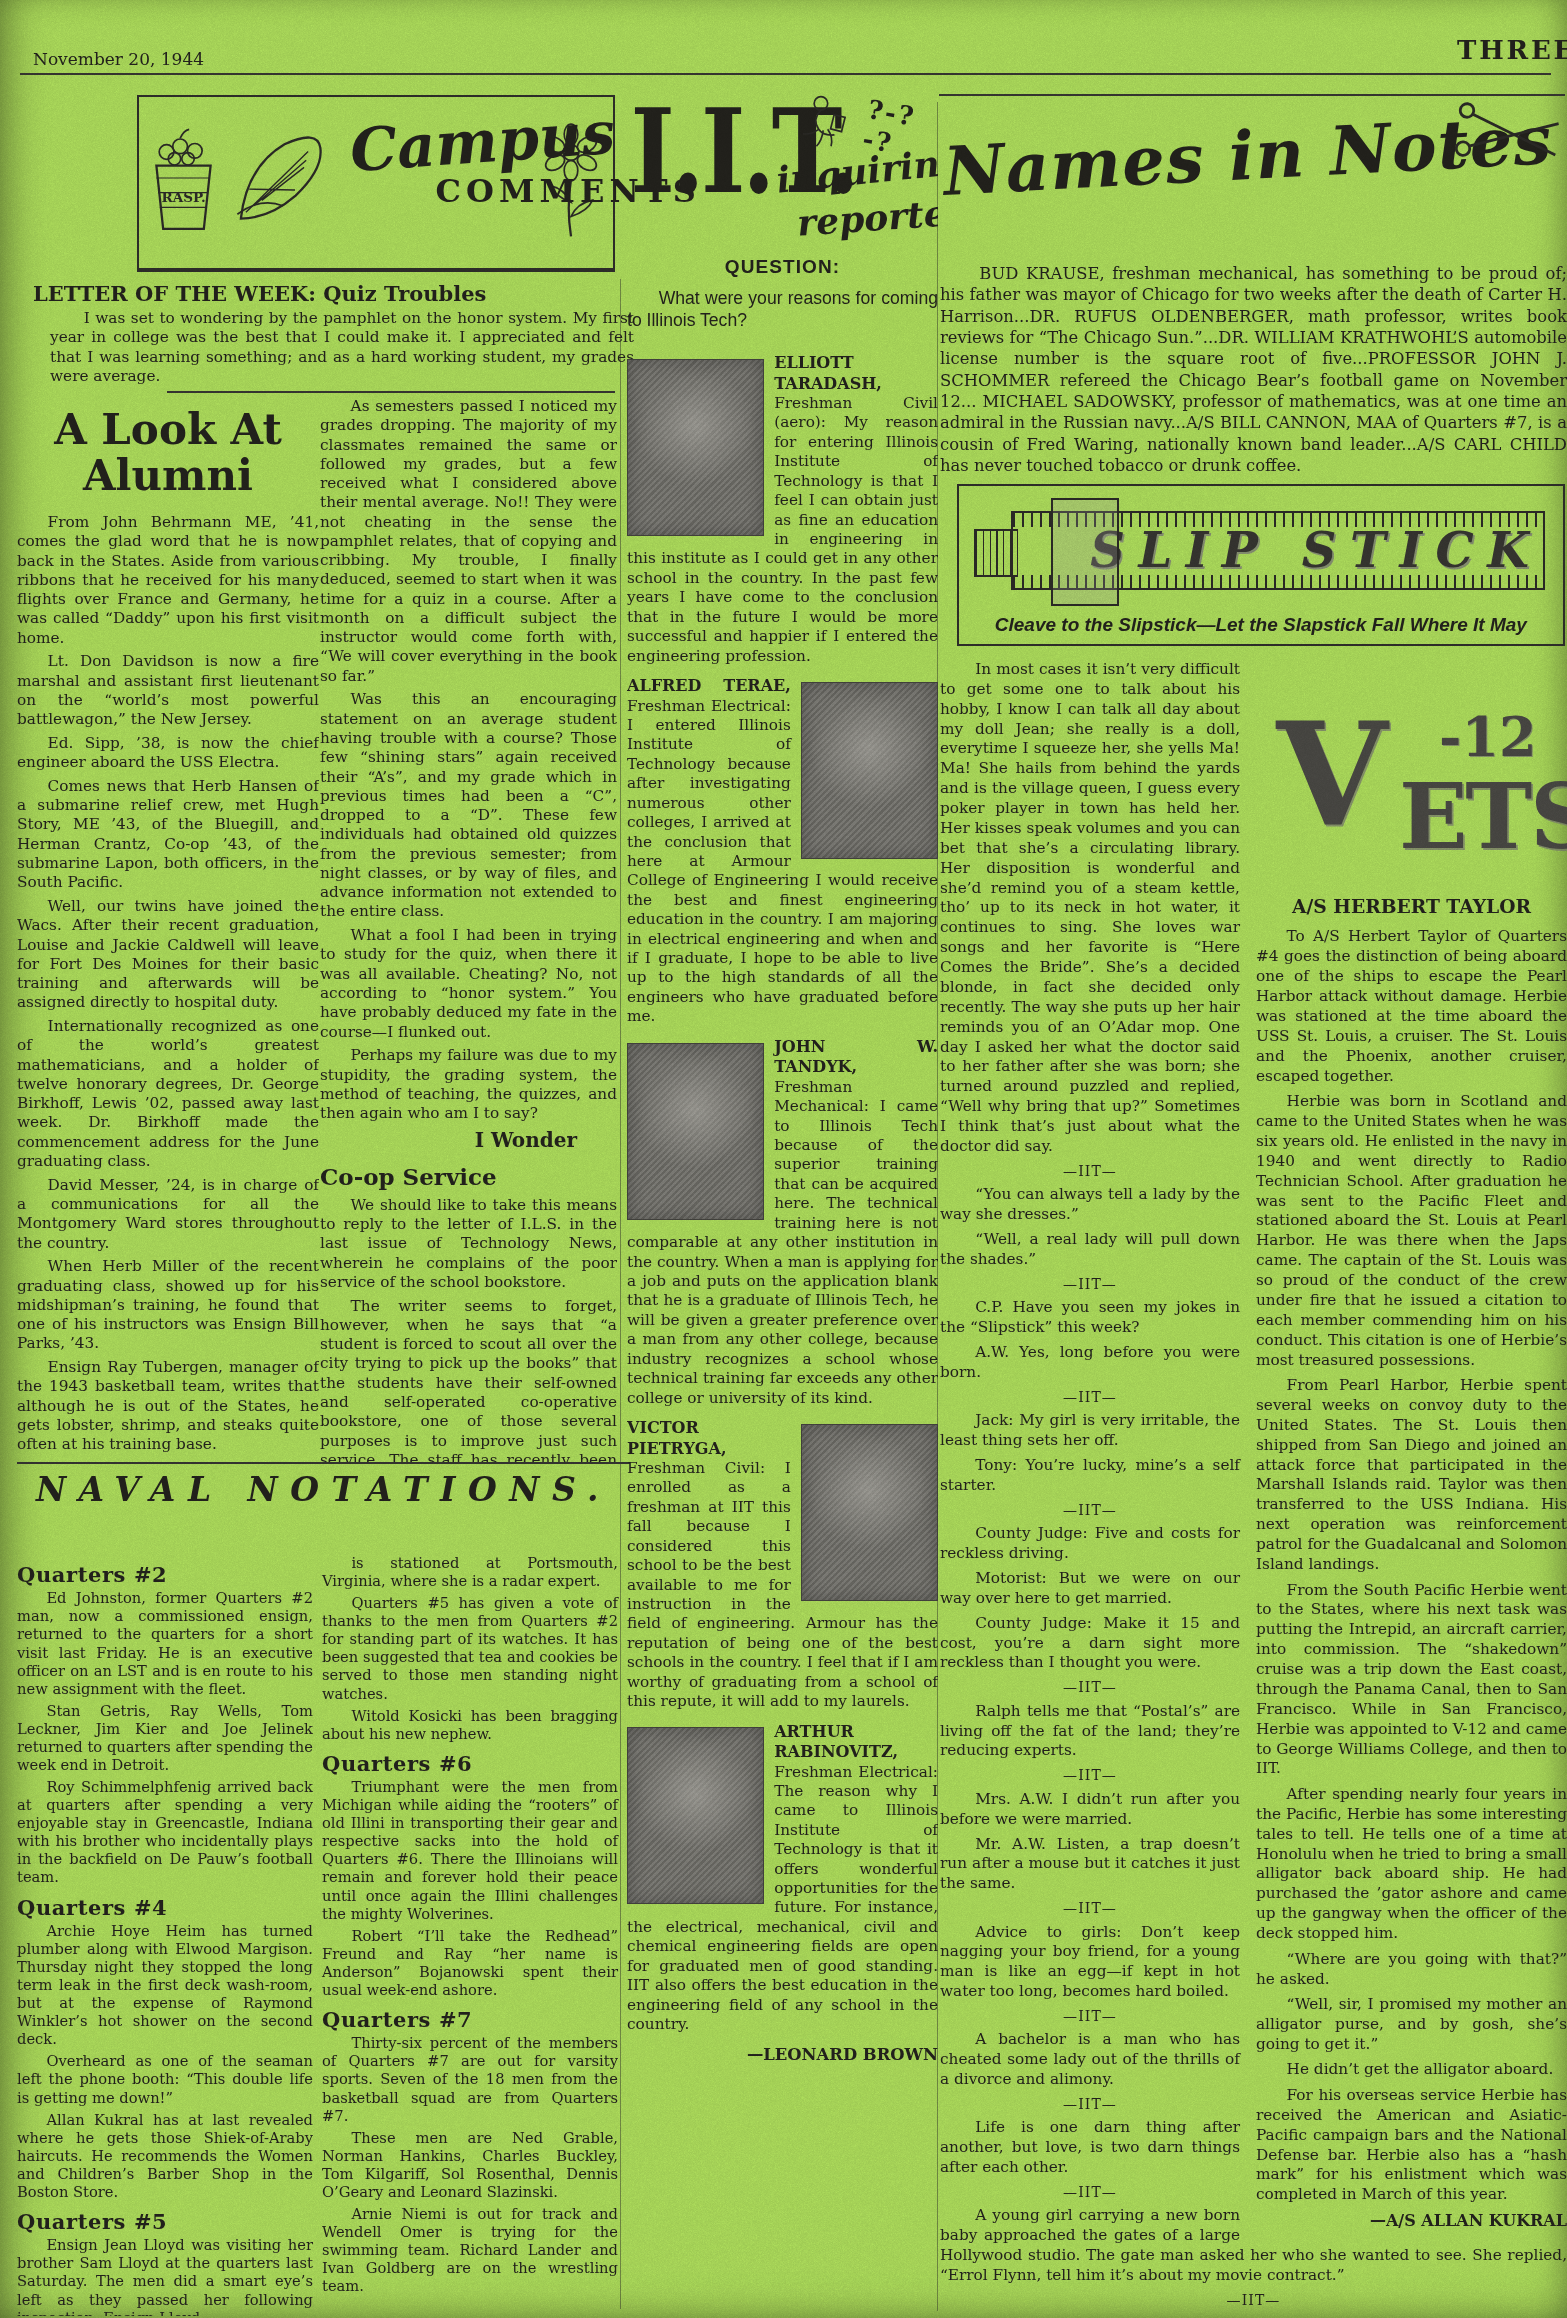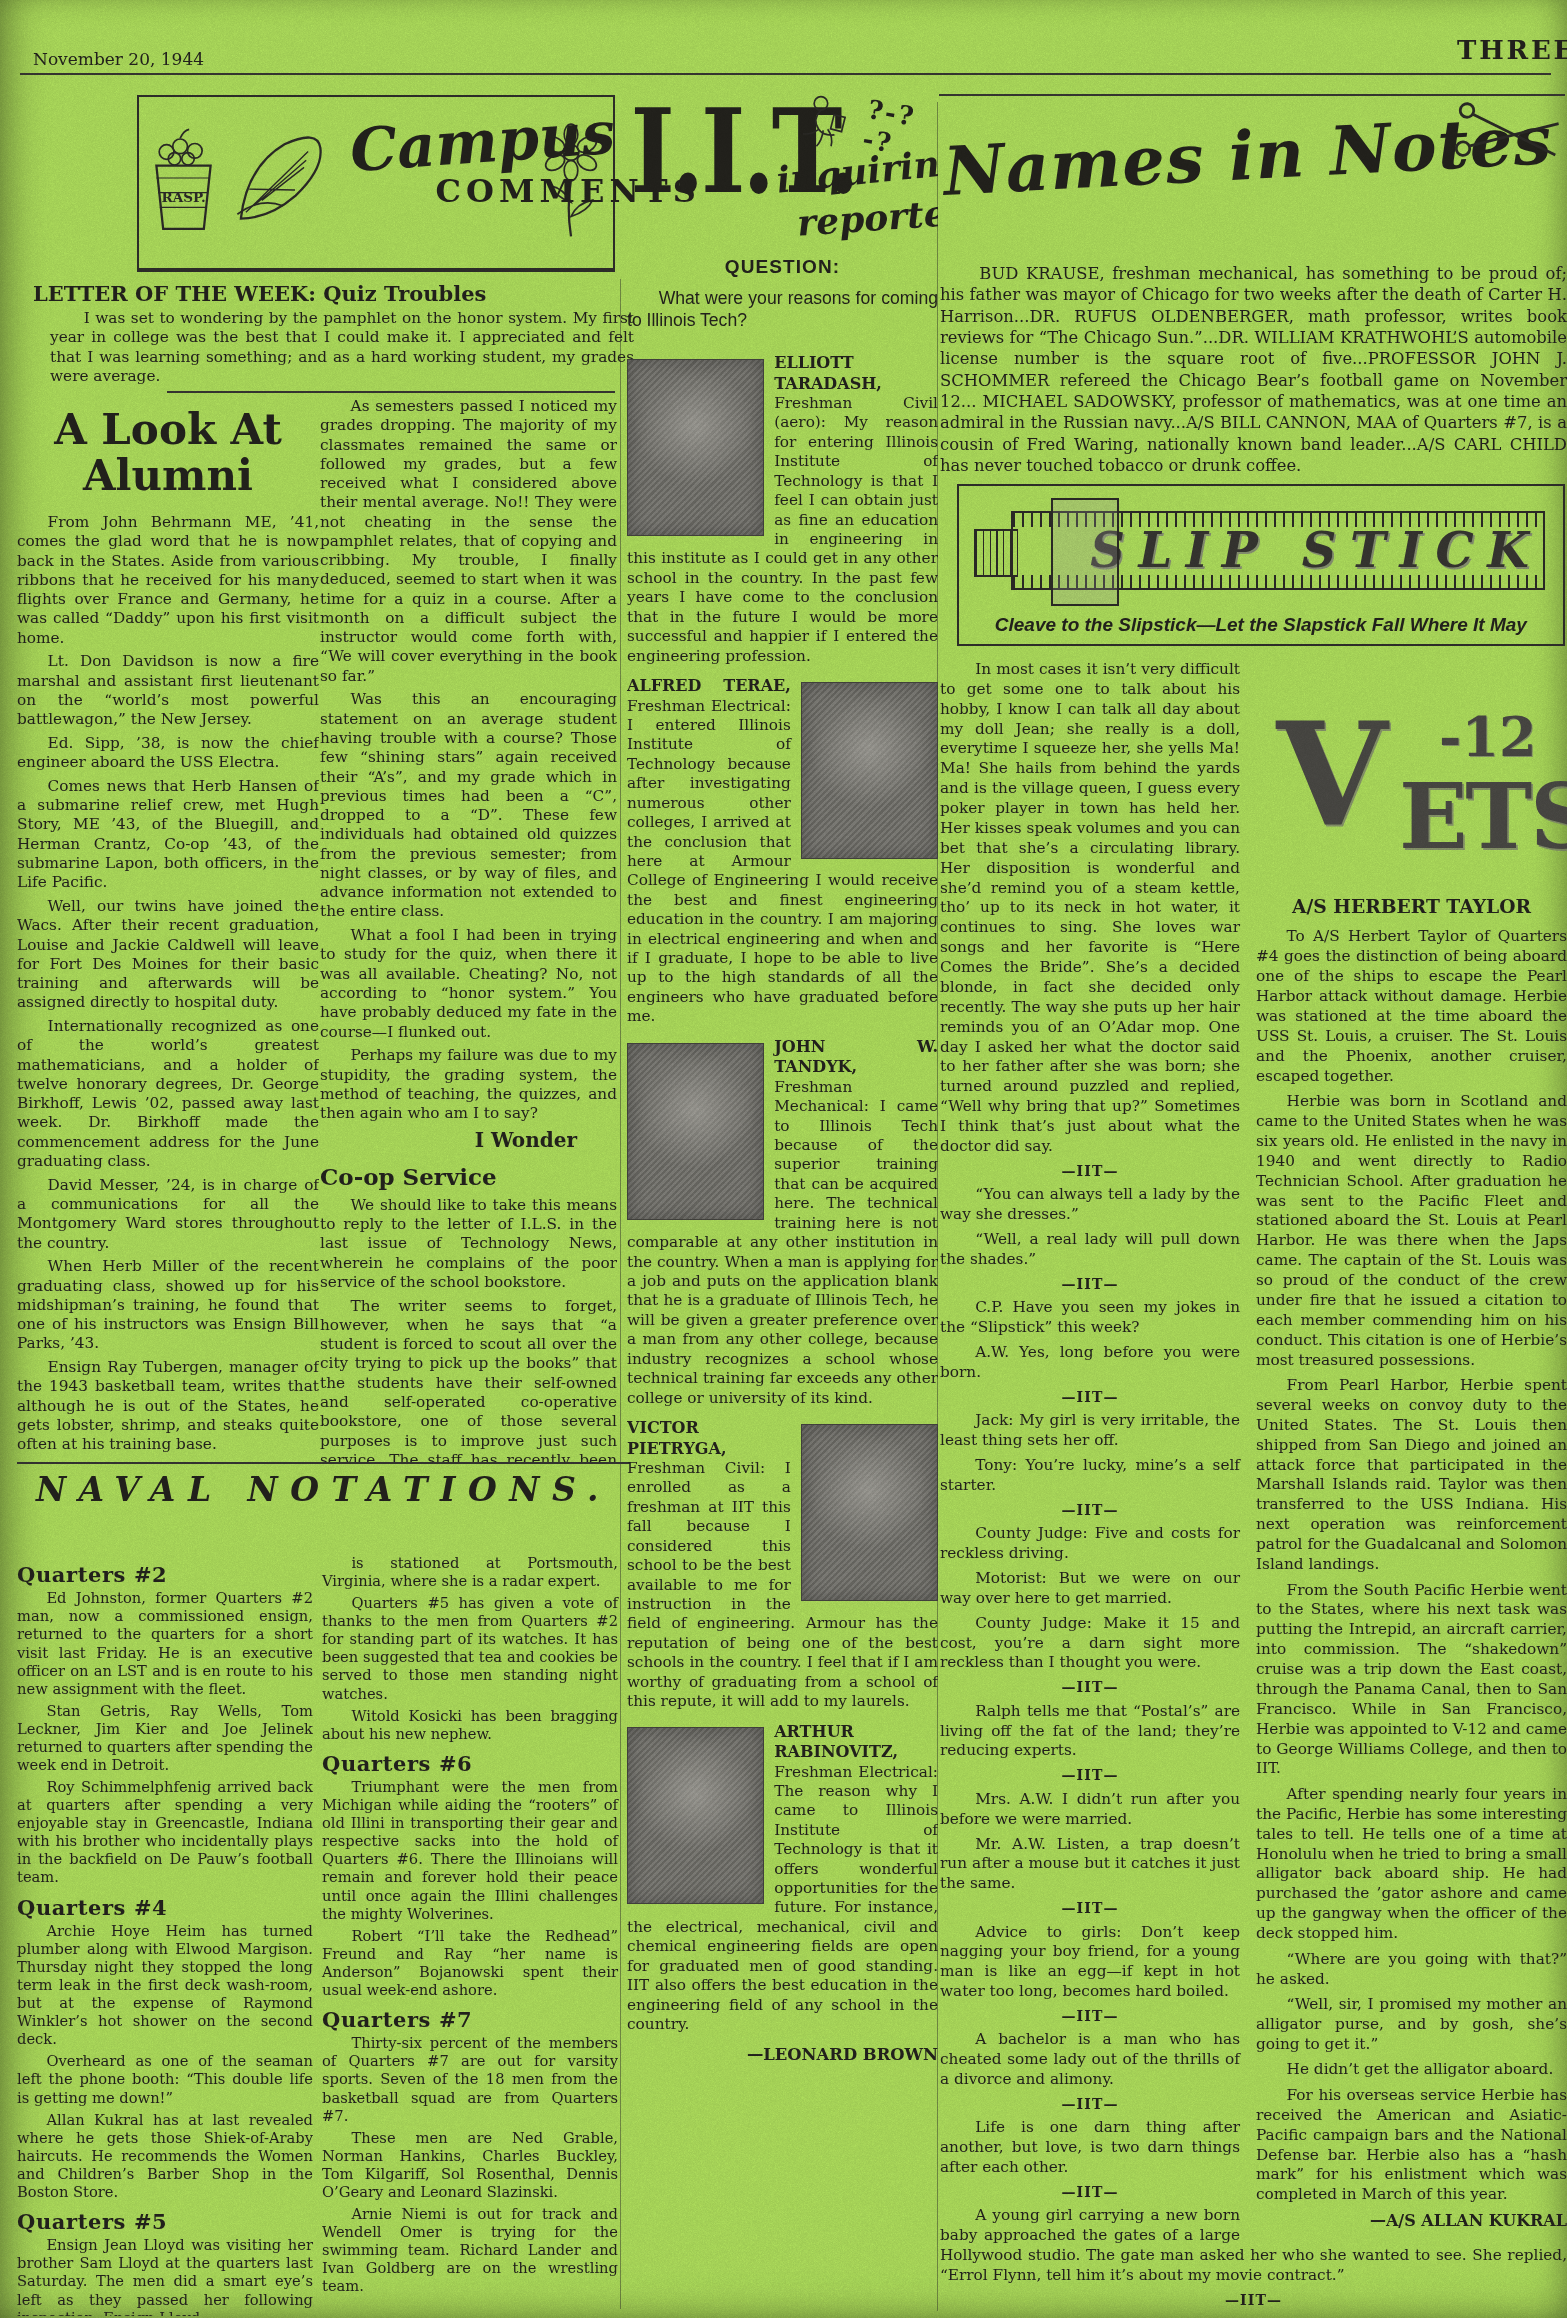--- a/index.html
+++ b/index.html
@@ -76,21 +76,21 @@
   #rr-flow{position:relative;}
   #vets-col{float:right;width:311px;margin:49px 0 0 16px;}
   .vets-logo{position:relative;height:183px;color:#504f4a;}
   .vets-v{position:absolute;left:20.4px;top:-19px;font-size:143px;font-weight:bold;text-shadow:1.7px 1.7px 0 rgba(130,129,123,.7);}
   .vets-12{position:absolute;left:183px;top:-3.4px;font-size:54px;font-weight:bold;text-shadow:1.1px 1.1px 0 rgba(130,129,123,.7);}
   .vets-ets{position:absolute;left:143px;top:54px;font-size:90px;font-weight:bold;letter-spacing:-2.3px;text-shadow:1.7px 1.7px 0 rgba(130,129,123,.7);}
   .vets-sub{text-align:center;font-weight:bold;font-size:18.7px;margin:3.4px 0 10.2px;}
   #vets-col p{font-size:15.3px;line-height:1.3;margin:0 0 5.7px;text-indent:2em;text-align:justify;}
   .vets-sig{text-align:right;font-weight:bold;font-size:16px;margin-top:2.3px;}
   #humor p{font-size:15.3px;line-height:1.3;margin:0 0 5.1px;text-indent:2.3em;text-align:justify;}
-  #humor p.iit-divider{text-align:center;text-indent:0;letter-spacing:1.1px;margin:3.4px 0 5.1px;font-weight:bold;font-size:14px;}
+  #humor p.iit-divider{text-align:center;text-indent:0;letter-spacing:1.1px;margin:3.4px 0 5.1px;font-weight:normal;font-size:14px;}
   .clearfix{clear:both;}
   svg.doodle{flex:none;}
   svg line, svg path, svg circle, svg ellipse, svg rect{stroke:#2f2e2a;fill:none;}
   svg text{fill:#2f2e2a;stroke:none;font-family:"DejaVu Serif",serif;font-weight:bold;}
 </style>
 </head>
 <body>
 
 <div id="page">
 
@@ -142,21 +142,21 @@
     </div>
   <div class="hrule" style="left:167px;top:391px;width:448px;"></div>
 
   <div id="alumni">
     <div class="alumni-head">A Look At</div>
     <div class="alumni-head2">Alumni</div>
     <div class="bodycol">
         <p>From John Behrmann ME, ’41, comes the glad word that he is now back in the States. Aside from various ribbons that he received for his many flights over France and Germany, he was called “Daddy” upon his first visit home.</p>
         <p>Lt. Don Davidson is now a fire marshal and assistant first lieutenant on the “world’s most powerful battlewagon,” the New Jersey.</p>
         <p>Ed. Sipp, ’38, is now the chief engineer aboard the USS Electra.</p>
-        <p>Comes news that Herb Hansen of a submarine relief crew, met Hugh Story, ME ’43, of the Bluegill, and Herman Crantz, Co-op ’43, of the submarine Lapon, both officers, in the Life Pacific.</p>
+        <p>Comes news that Herb Hansen of a submarine relief crew, met Hugh Story, ME ’43, of the Bluegill, and Herman Crantz, Co-op ’43, of the submarine Lapon, both officers, in the South Pacific.</p>
         <p>Well, our twins have joined the Wacs. After their recent graduation, Louise and Jackie Caldwell will leave for Fort Des Moines for their basic training and afterwards will be assigned directly to hospital duty.</p>
         <p>Internationally recognized as one of the world’s greatest mathematicians, and a holder of twelve honorary degrees, Dr. George Birkhoff, Lewis ’02, passed away last week. Dr. Birkhoff made the commencement address for the June graduating class.</p>
         <p>David Messer, ’24, is in charge of a communications for all the Montgomery Ward stores throughout the country.</p>
         <p>When Herb Miller of the recent graduating class, showed up for his midshipman’s training, he found that one of his instructors was Ensign Bill Parks, ’43.</p>
         <p>Ensign Ray Tubergen, manager of the 1943 basketball team, writes that although he is out of the States, he gets lobster, shrimp, and steaks quite often at his training base.</p>
       </div>
 
   </div>
 
   <div id="reply">

